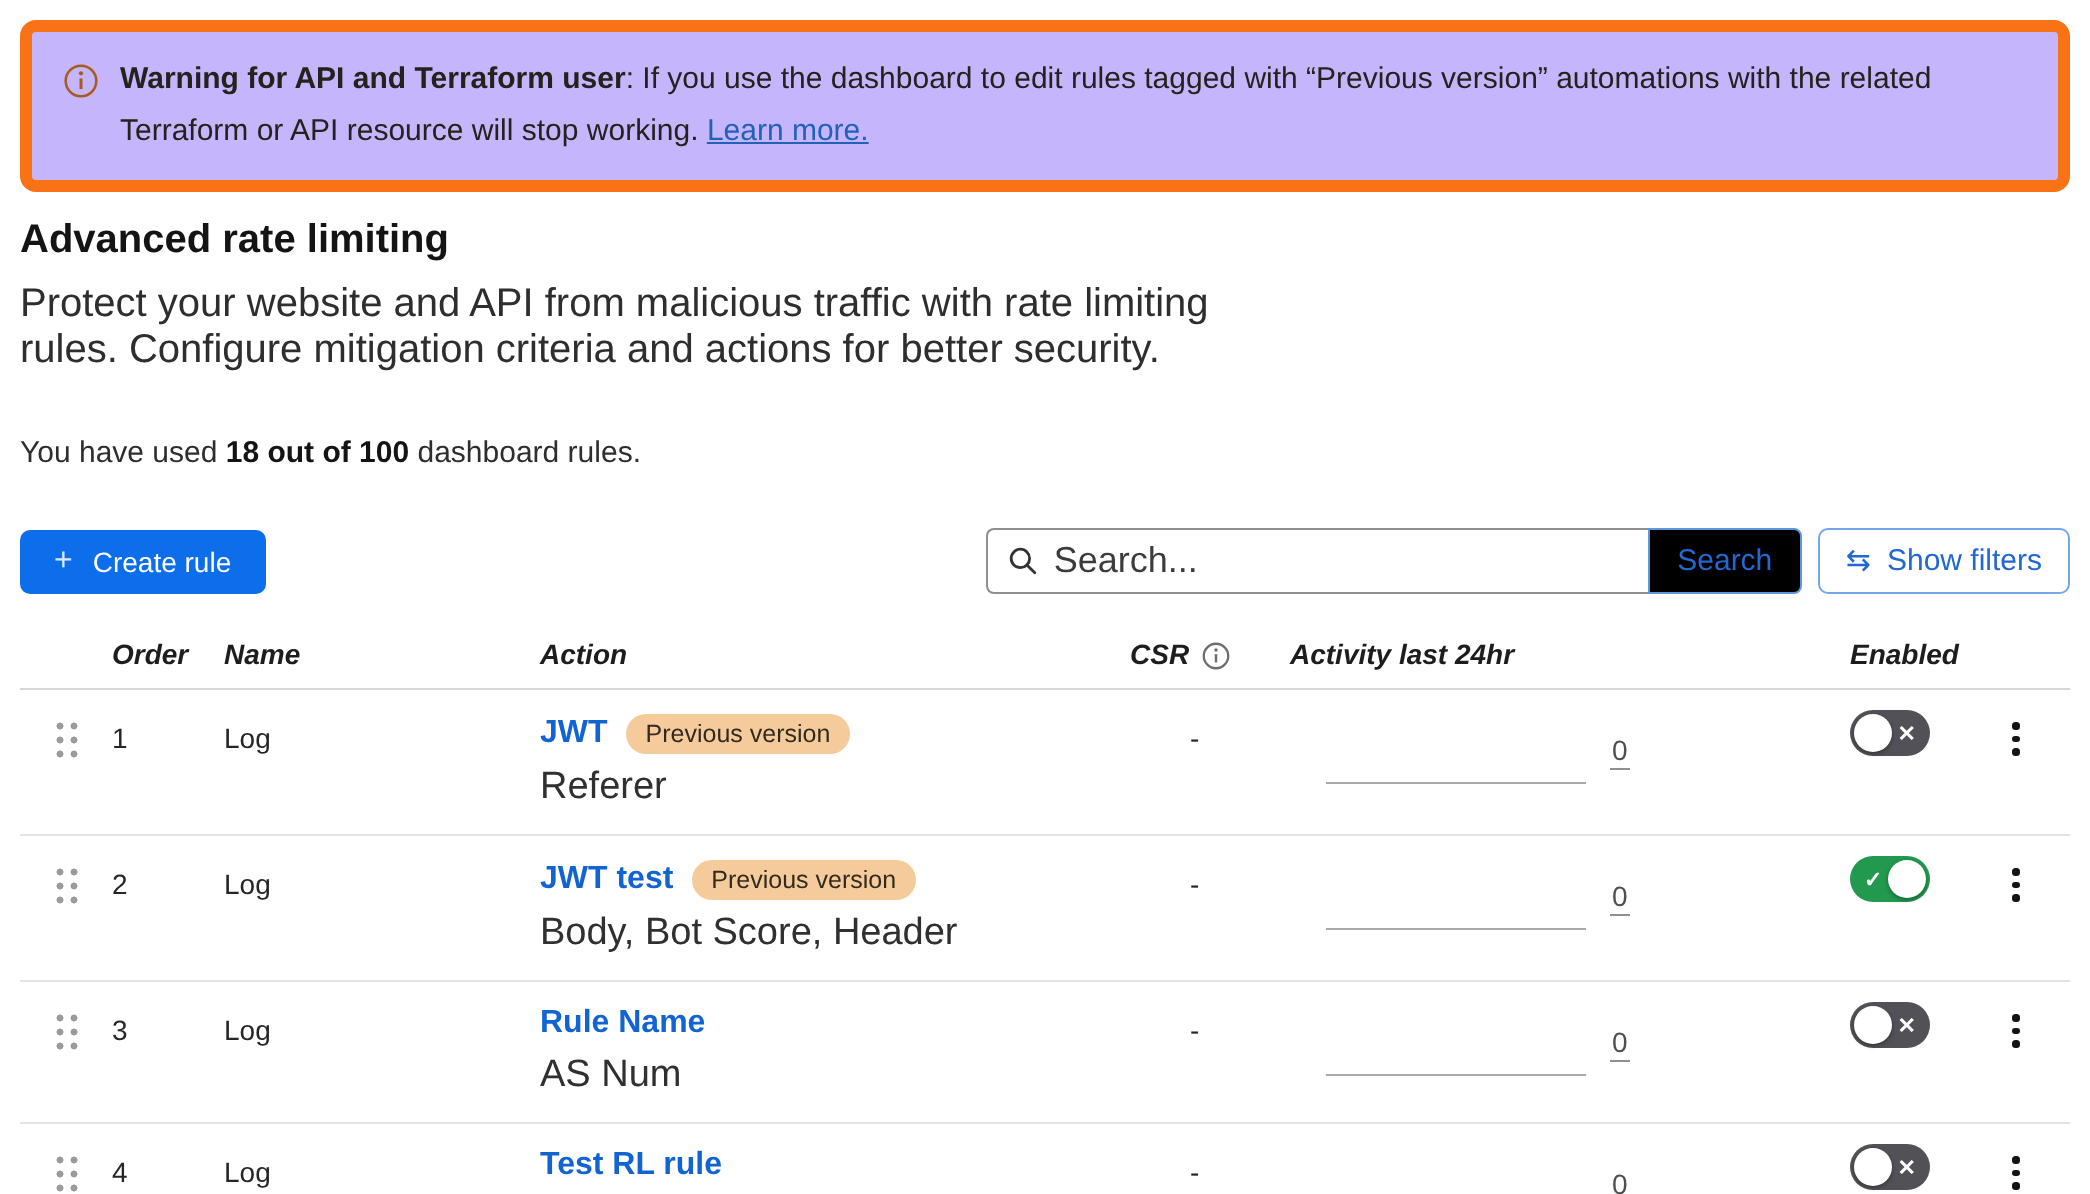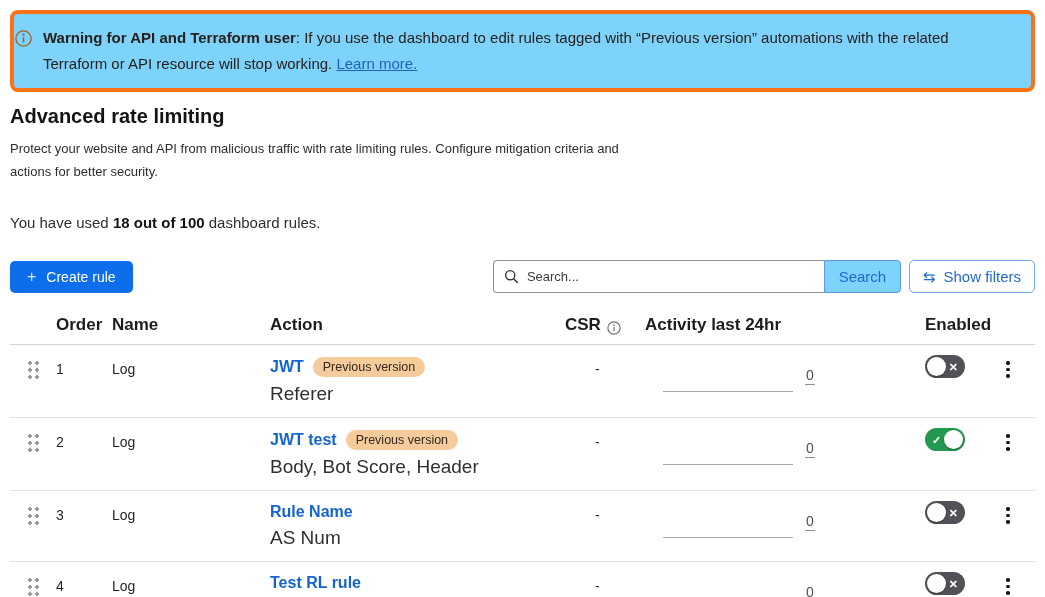--- a/index.html
+++ b/index.html
@@ -5,71 +5,71 @@
   * { box-sizing: border-box; margin: 0; padding: 0; }
   body {
     width: 1045px; height: 597px; overflow: hidden;
     background: #fff; color: #1f1f1f;
     font-family: "Liberation Sans", sans-serif;
     padding: 10px 10px 0 10px;
   }
 
   
   .banner {
-    background: #7dd3fc; border: 4px solid #f97316; border-radius: 8px;
-    padding: 11px 1px; display: flex; gap: 11px; align-items: flex-start;
+    background: #c4b5fd; border: 6px solid #f97316; border-radius: 8px;
+    padding: 11px 16px; display: flex; gap: 11px; align-items: flex-start;
   }
   .banner-icon { flex: 0 0 auto; margin-top: 5px; color: #A85B1F; }
   .banner-text { font-size: 15px; line-height: 26px; color: #26211c; max-width: 945px; }
   .banner-text strong { font-weight: 700; }
   .banner-link { color: #2261b8; text-decoration: underline; cursor: pointer; }
 
   
   .page-title { font-size: 20px; font-weight: 700; color: #141414; margin-top: 13px; }
-  .page-desc { font-size: 13px; line-height: 23px; color: #2e2e2e; margin-top: 9px; max-width: 622px; }
+  .page-desc { font-size: 20px; line-height: 23px; color: #2e2e2e; margin-top: 9px; max-width: 622px; }
   .usage { font-size: 15px; color: #2e2e2e; margin-top: 31px; }
   .usage b { font-weight: 700; color: #141414; }
 
   
   .toolbar { margin-top: 29px; display: flex; justify-content: space-between; align-items: center; }
   .btn-primary {
     display: inline-flex; align-items: center; gap: 10px; height: 32px; padding: 0 17px;
     background: #0D6EEC; color: #fff; border: none; border-radius: 5px;
     font-size: 14px; font-family: inherit; cursor: pointer;
   }
   .btn-primary .plus { font-size: 16px; opacity: .85; font-weight: 400; }
   .toolbar-right { display: flex; align-items: stretch; }
   .search-group { display: flex; }
   .search-box { position: relative; }
   .search-box input {
     width: 331px; height: 33px; border: 1px solid #8f8f8f; border-right: none;
-    border-radius: 4px 0 0 4px; padding: 0 10px 0 33px; font-size: 13px;
+    border-radius: 4px 0 0 4px; padding: 0 10px 0 33px; font-size: 18px;
     font-family: inherit; color: #222; outline: none;
   }
   .search-box input::placeholder { color: #3c3c3c; opacity: 1; }
   .search-box svg { position: absolute; left: 11px; top: 9px; }
   .btn-search {
-    width: 77px; height: 33px; background: #7dd3fc; border: 1px solid #5b96e0;
+    width: 77px; height: 33px; background: #000000; border: 1px solid #5b96e0;
     border-radius: 0 4px 4px 0; color: #2268d2; font-size: 15px; font-family: inherit; cursor: pointer;
   }
   .btn-filters {
     margin-left: 8px; height: 33px; display: inline-flex; align-items: center; gap: 8px;
     background: #fff; border: 1px solid #74a7ec; border-radius: 5px; padding: 0 13px;
     color: #2268d2; font-size: 15px; font-family: inherit; cursor: pointer;
   }
   .btn-filters .swap { font-size: 15px; line-height: 1; }
 
   
   .table { margin-top: 6px; }
   .thead, .trow {
     display: grid;
     grid-template-columns: 46px 56px 158px 295px 70px 250px 95px 1fr;
   }
   .thead { padding-top: 16px; }
-  .thead > div { font-size: 17px; font-weight: 700; color: #1d1d1d; padding-bottom: 9px; }
+  .thead > div { font-size: 14px; font-weight: 700; color: #1d1d1d; padding-bottom: 9px; font-style: italic; }
   .thead { border-bottom: 1px solid #d6d6d6; }
   .th-csr { display: flex; align-items: flex-end; gap: 6px; }
   .info-i { color: #6d6d6d; cursor: pointer; }
   .th-activity { padding-left: 10px; }
   .th-enabled { padding-left: 40px; }
 
   .trow { min-height: 62px; border-bottom: 1px solid #e3e3e3; position: relative; }
   .td { font-size: 14px; color: #262626; padding-top: 16px; }
   .drag-dots {
     width: 11px; height: 20px; margin: 16px 0 0 18px; cursor: grab;

